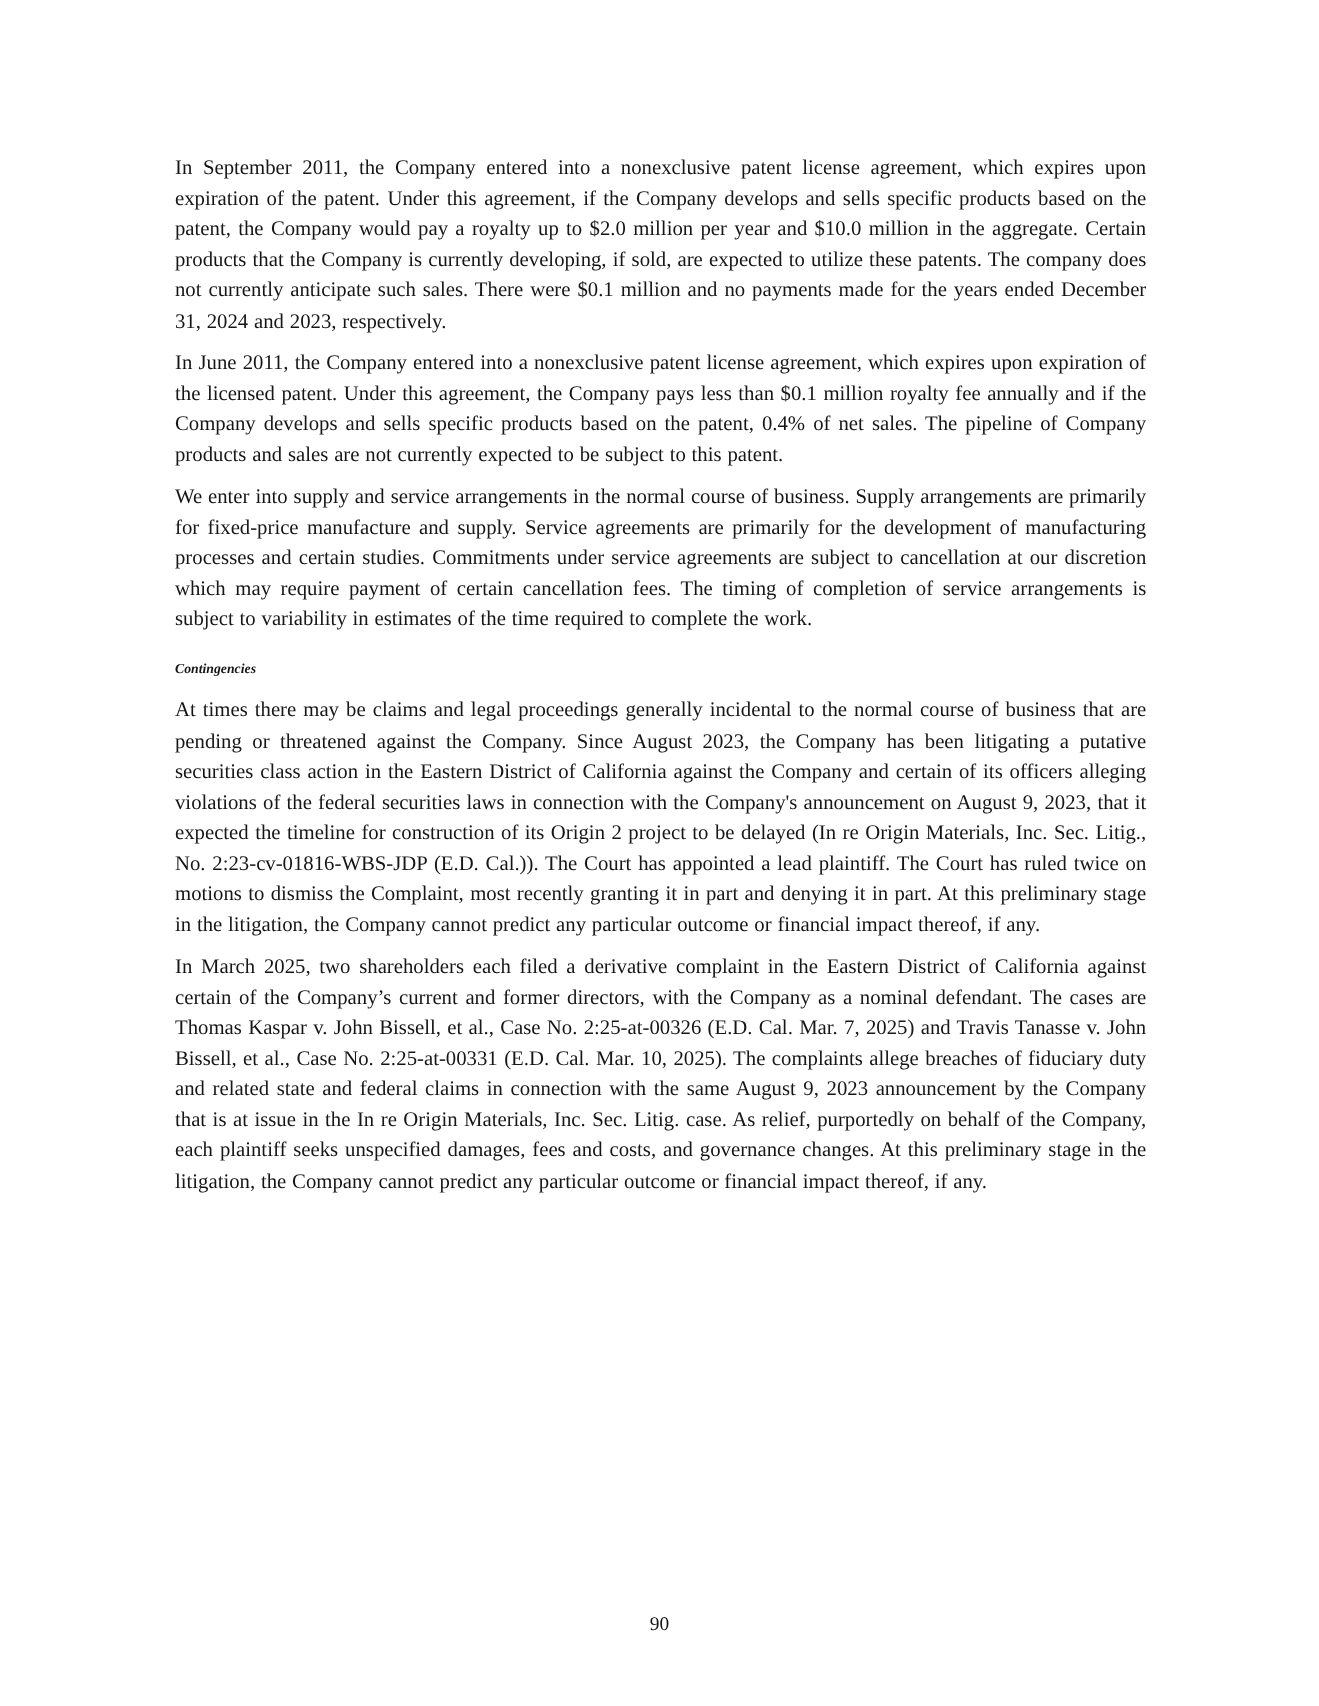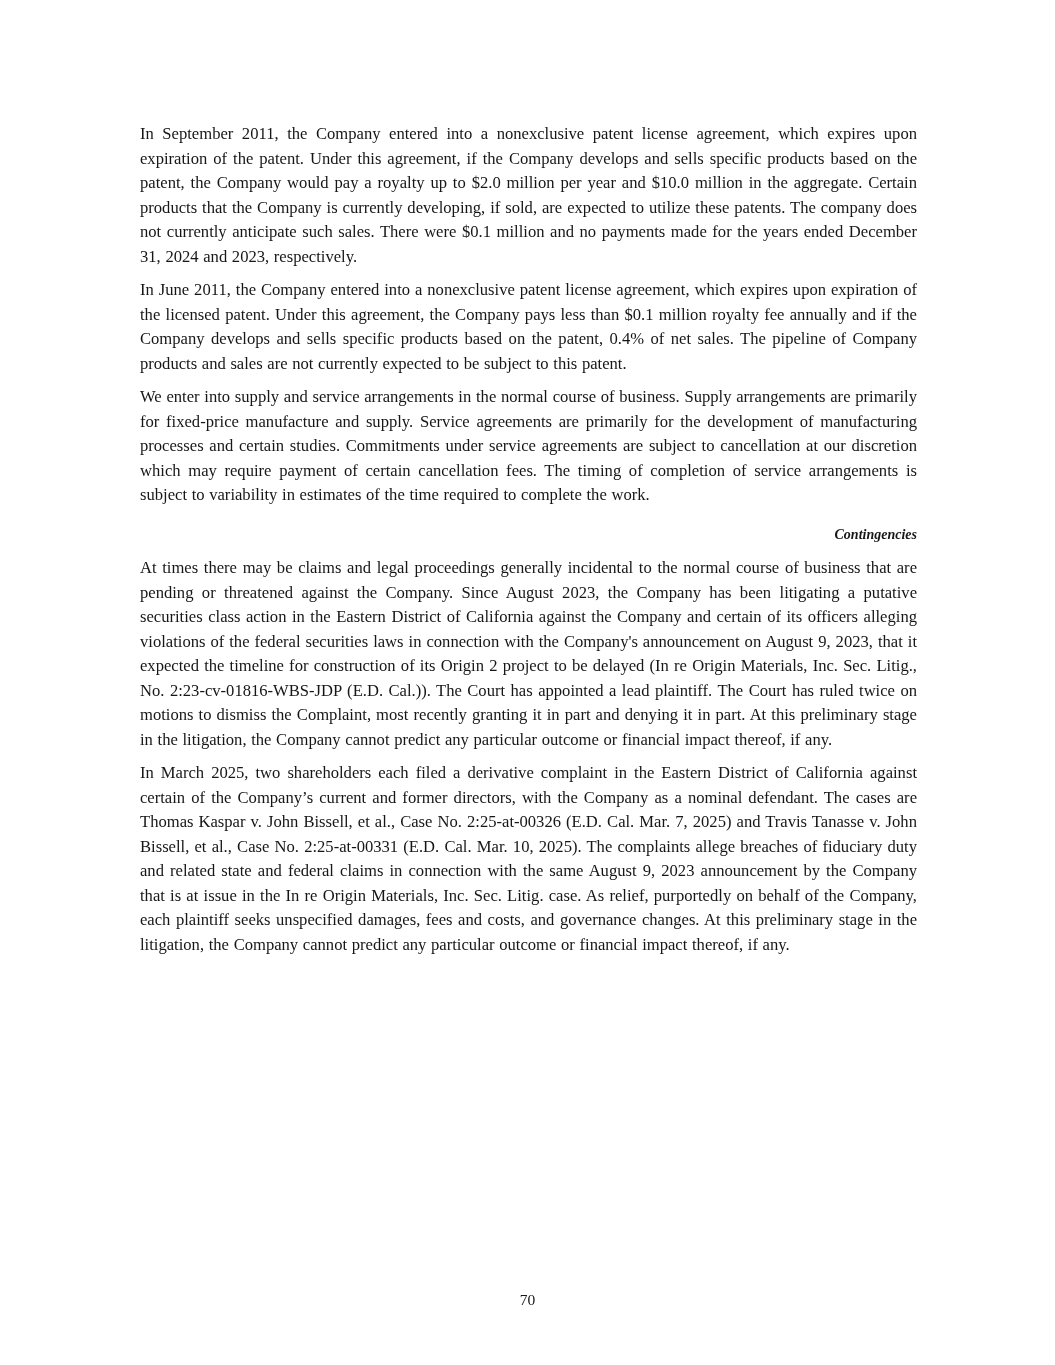--- a/index.html
+++ b/index.html
@@ -21,26 +21,25 @@
     width: 777px;
   }
   p.para {
     font-size: 16.6px;
     line-height: 24.5px;
     text-align: justify;
     margin: 0 0 9px 0;
     word-spacing: 0.5px;
   }
   h3.heading {
-    font-size: 14px;
+    font-size: 11px;
     line-height: 24.5px;
     font-weight: bold;
     font-style: italic;
     margin: 15px 0 9px 0;
-    text-align: right;
   }
   .italic { }
   .page-number {
     position: absolute;
     bottom: 58px;
     left: 0;
     width: 100%;
     text-align: center;
     font-size: 15.5px;
     line-height: 1;
@@ -59,14 +58,14 @@
     <p class="para"><span>We enter into supply and service arrangements in the normal course of business. Supply arrangements are primarily for fixed-price manufacture and supply. Service agreements are primarily for the development of manufacturing processes and certain studies. Commitments under service agreements are subject to cancellation at our discretion which may require payment of certain cancellation fees. The timing of completion of service arrangements is subject to variability in estimates of the time required to complete the work.</span></p>
 
     <h3 class="heading">Contingencies</h3>
 
     <p class="para"><span>At times there may be claims and legal proceedings generally incidental to the normal course of business that are pending or threatened against the Company.   Since August 2023, the Company has been litigating a putative securities class action in the Eastern District of California against the Company and certain of its officers alleging violations of the federal securities laws in connection with the Company's announcement on August 9, 2023, that it expected the timeline for construction of its Origin 2 project to be delayed (</span><span class="italic">In re Origin Materials, Inc. Sec. Litig.</span><span>, No. 2:23-cv-01816-WBS-JDP (E.D. Cal.)).  The Court has appointed a lead plaintiff.   The Court has ruled twice on motions to dismiss the Complaint, most recently granting it in part and denying it in part.  At this preliminary stage in the litigation, the Company cannot predict any particular outcome or financial impact thereof, if any.</span></p>
 
     <p class="para"><span>In March 2025, two shareholders each filed a derivative complaint in the Eastern District of California against certain of the Company’s current and former directors, with the Company as a nominal defendant.  The cases are </span><span class="italic">Thomas Kaspar v. John Bissell, et al.</span><span>, Case No. 2:25-at-00326 (E.D. Cal. Mar. 7, 2025) and </span><span class="italic">Travis Tanasse v. John Bissell, et al.</span><span>, Case No. 2:25-at-00331 (E.D. Cal. Mar. 10, 2025).  The complaints allege breaches of fiduciary duty and related state and federal claims in connection with the same August 9, 2023 announcement by the Company that is at issue in the </span><span class="italic">In re Origin Materials, Inc. Sec. Litig.</span><span> case. As relief, purportedly on behalf of the Company, each plaintiff seeks unspecified damages, fees and costs, and governance changes. At this preliminary stage in the litigation, the Company cannot predict any particular outcome or financial impact thereof, if any.</span></p>
 
   </main>
 
-  <div class="page-number">70</div>
+  <div class="page-number">90</div>
 </div>
 
 </body></html>

